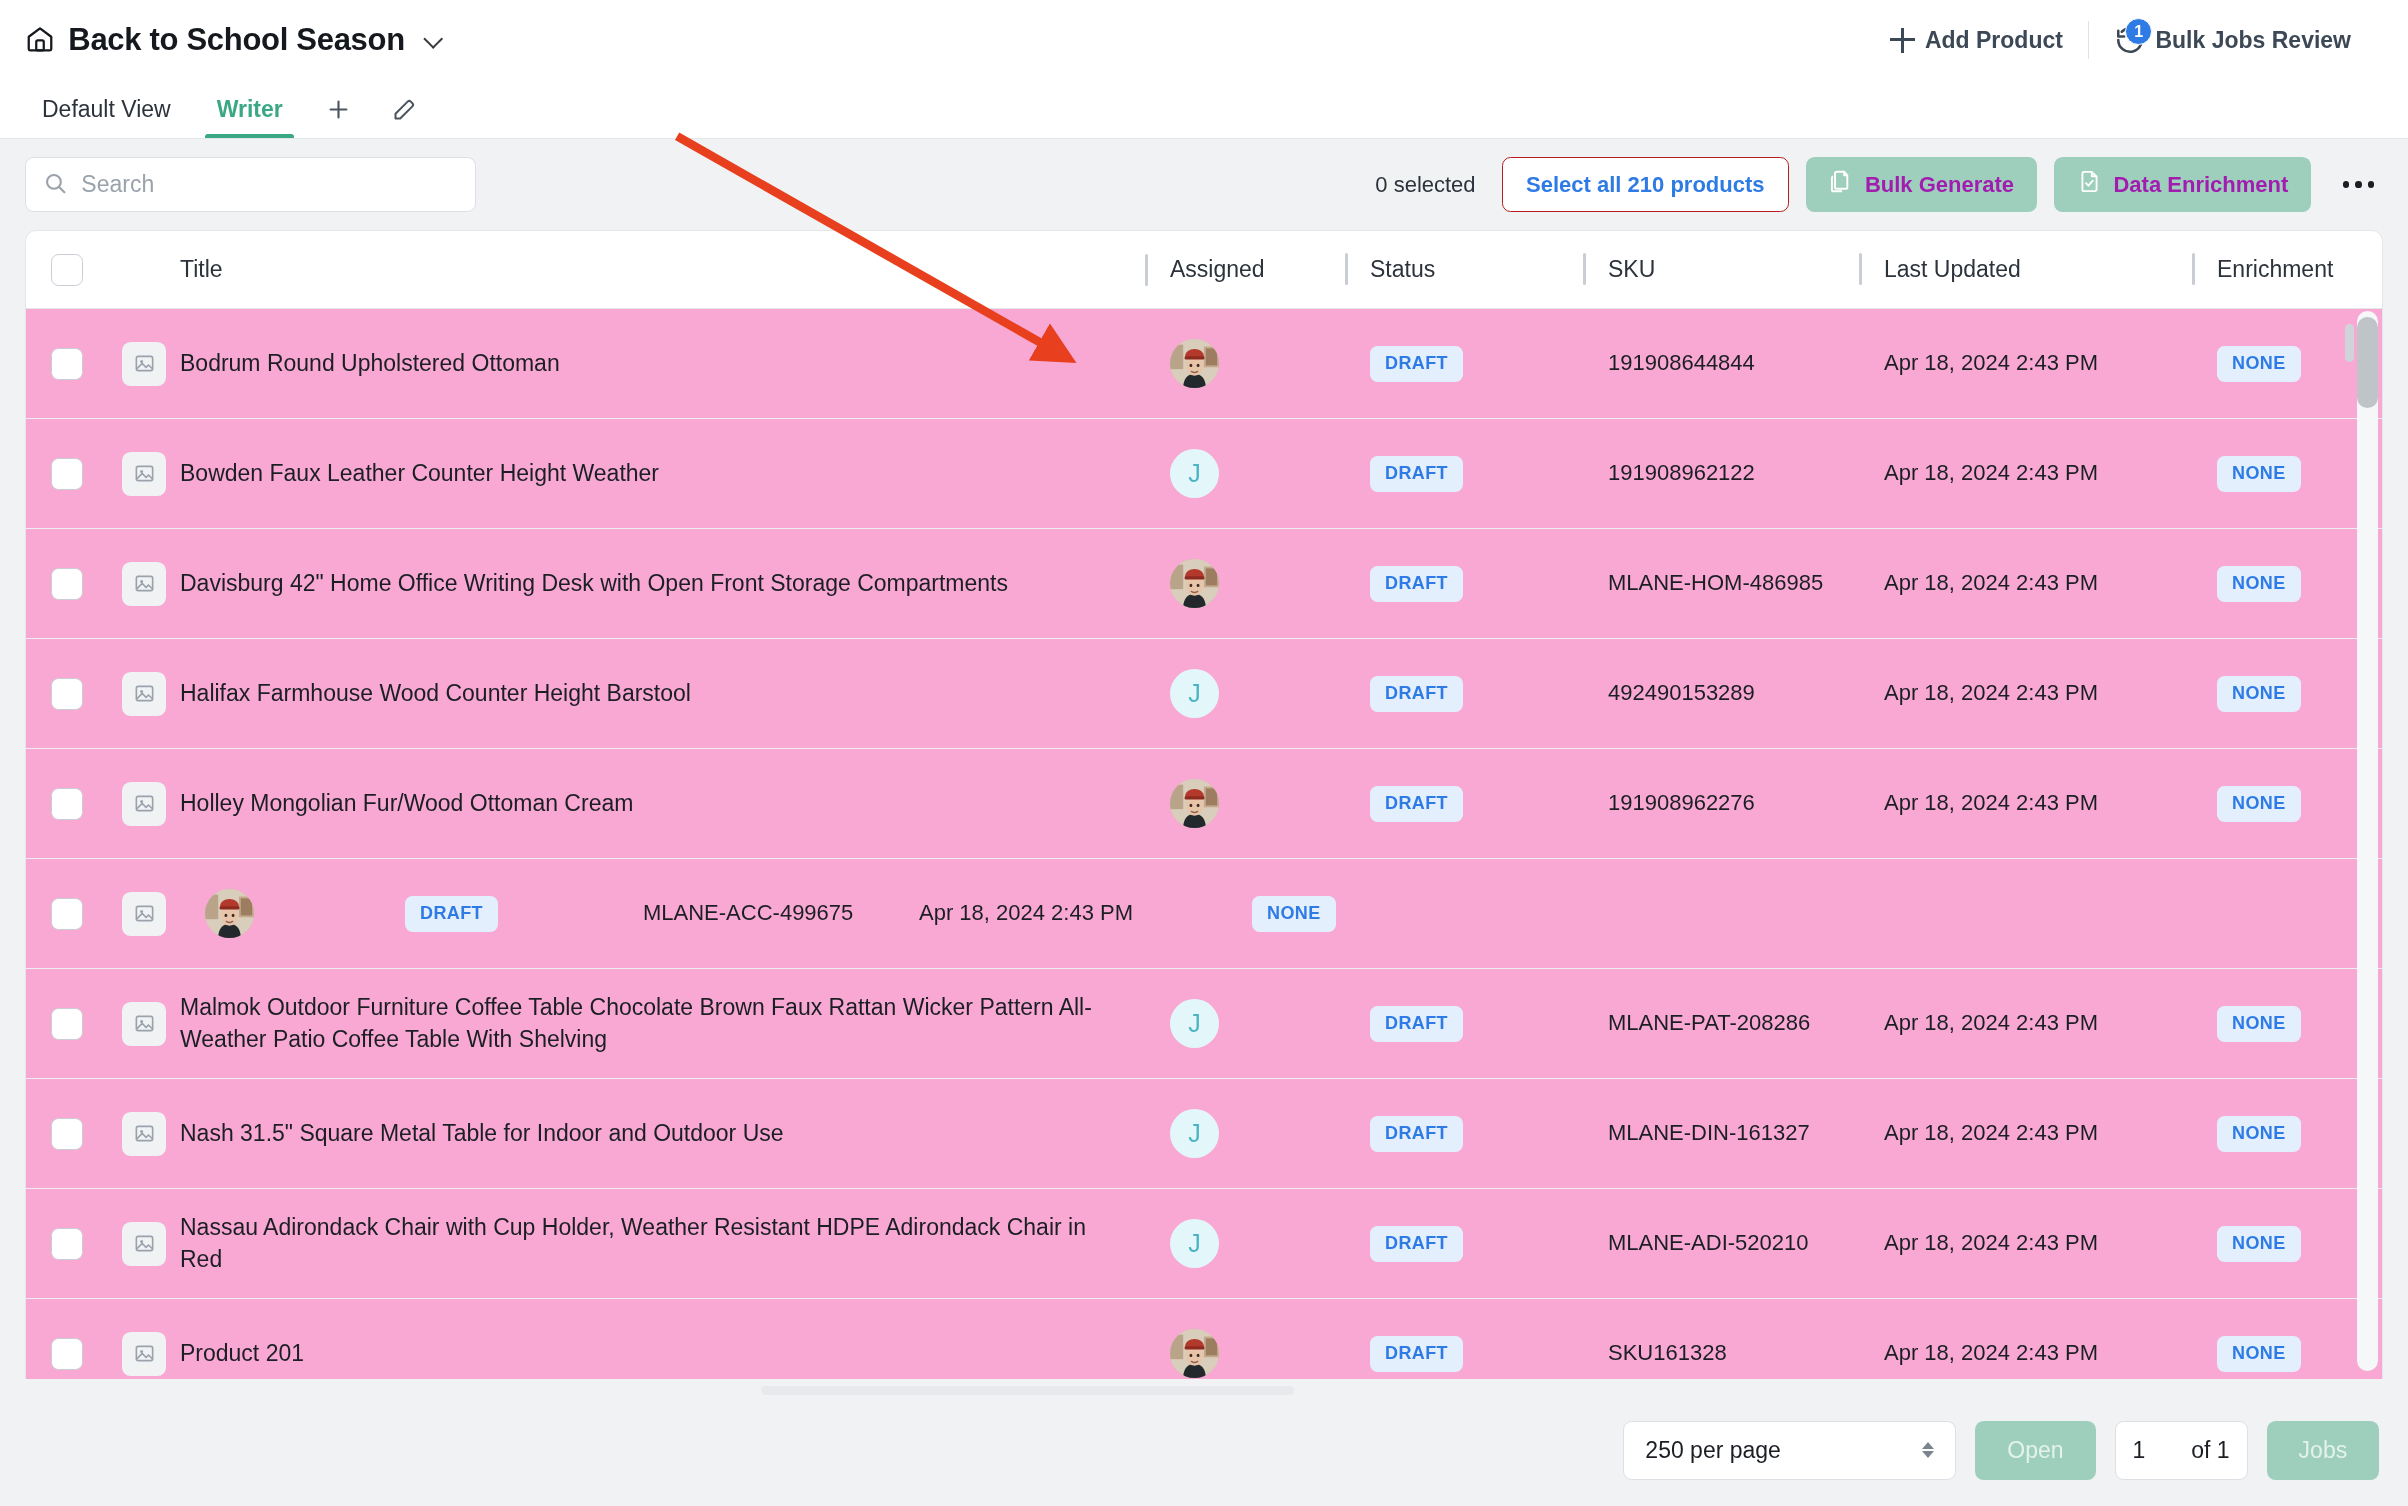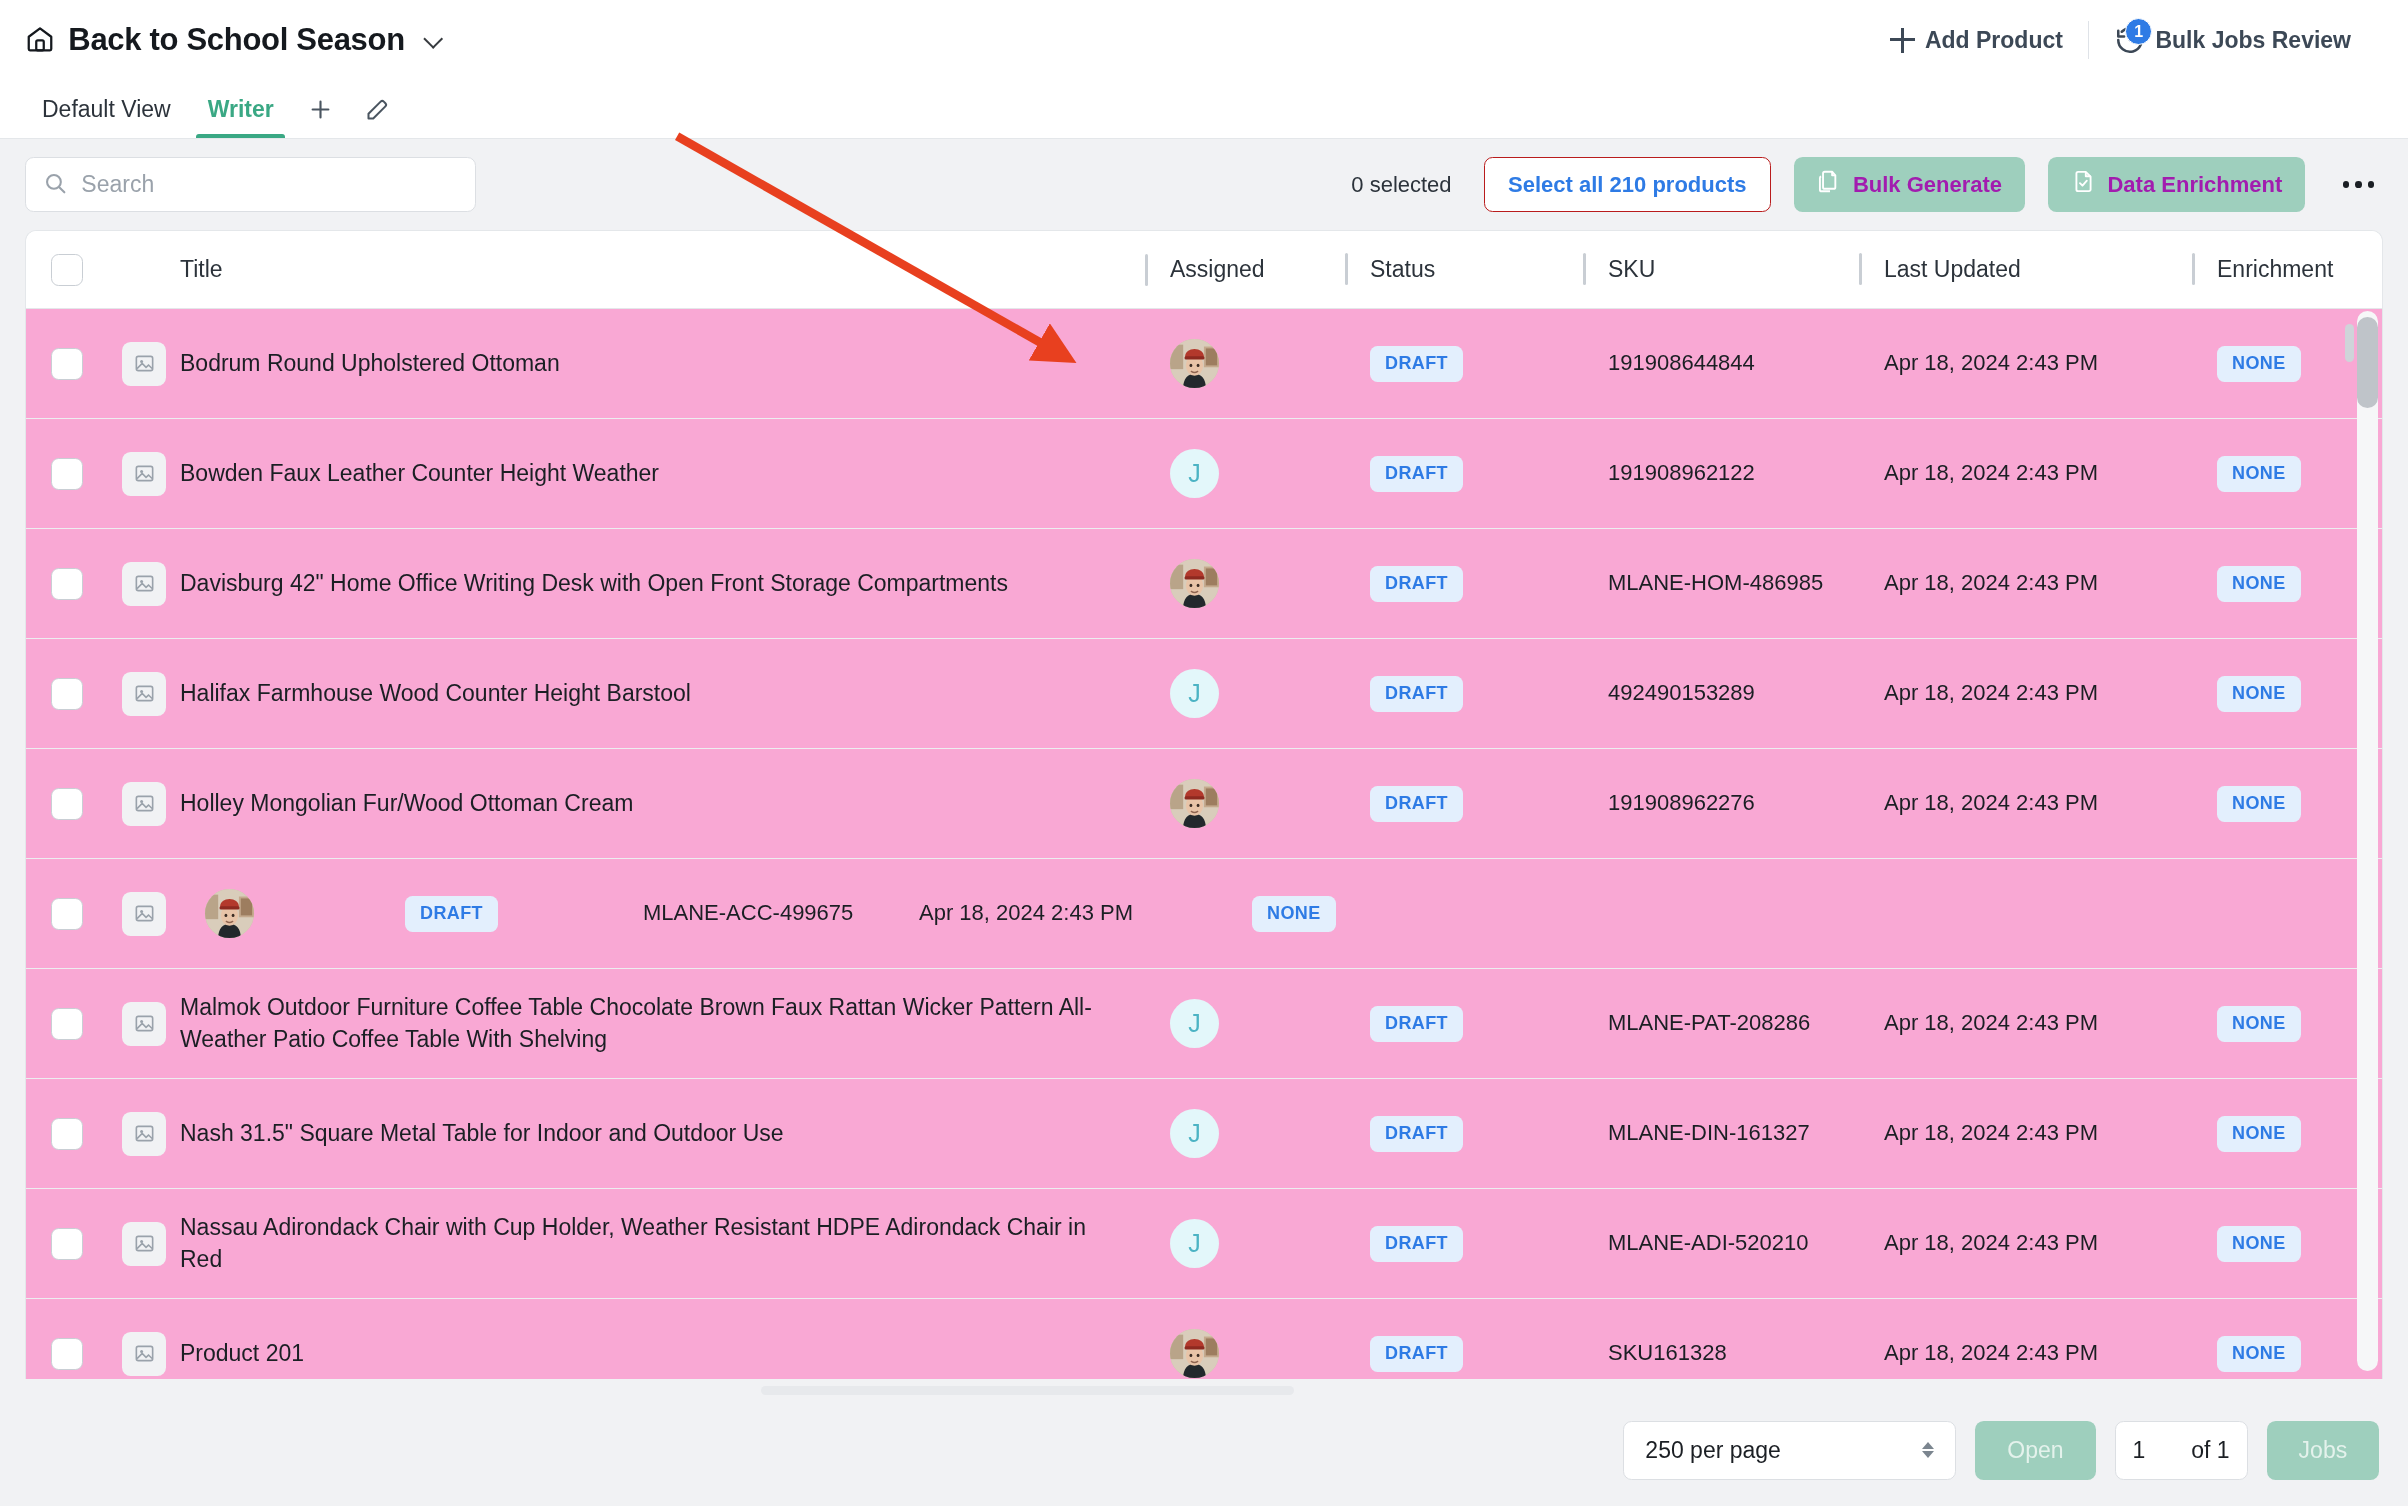--- a/index.html
+++ b/index.html
@@ -49,37 +49,37 @@
     background: #2e7be5; color: #fff; border-radius: 50%;
     width: 27px; height: 27px; font-size: 16px; font-weight: 700;
     display: flex; align-items: center; justify-content: center;
     border: 1.9px solid #fff; z-index: 3;
   }
   .clock-wrap { position: relative; width: 32px; height: 32px; }
 
   
   .tabsrow {
     height: 59px; background: #fff; display: flex; align-items: flex-end;
-    padding-left: 25px; gap: 3px; border-bottom: 1px solid #e4e7ea;
+    padding-left: 25px; gap: 12px; border-bottom: 1px solid #e4e7ea;
   }
   .tab {
     font-size: 23px; color: #2c333b; padding: 0 17px 15px 17px;
     cursor: pointer; position: relative; font-weight: 400;
   }
   .tab.active { color: #3aa884; font-weight: 600; }
   .tab.active::after {
     content: ""; position: absolute; left: 5.7px; right: 5.7px; bottom: 0;
     height: 3.8px; background: #3aa884; border-radius: 2.9px 2.9px 0 0;
   }
   .tab-ic { padding: 0 13.3px 15px 13.3px; cursor: pointer; display:flex; align-items:center; }
 
   
   .toolbar {
     height: 91px; display: flex; align-items: center;
-    padding: 0 25px; gap: 23px; background: #f1f2f4;
+    padding: 0 25px; gap: 17px; background: #f1f2f4;
   }
   .search-box {
     width: 451px; height: 55px; background: #fff;
     border: 1px solid #dcdfe3; border-radius: 8.6px;
     display: flex; align-items: center; padding: 0 17px; gap: 13.3px;
   }
   .search-input {
     border: none; outline: none; font-size: 23px; color: #2c333b;
     font-family: "Liberation Sans", sans-serif; width: 100%; background: transparent;
   }

